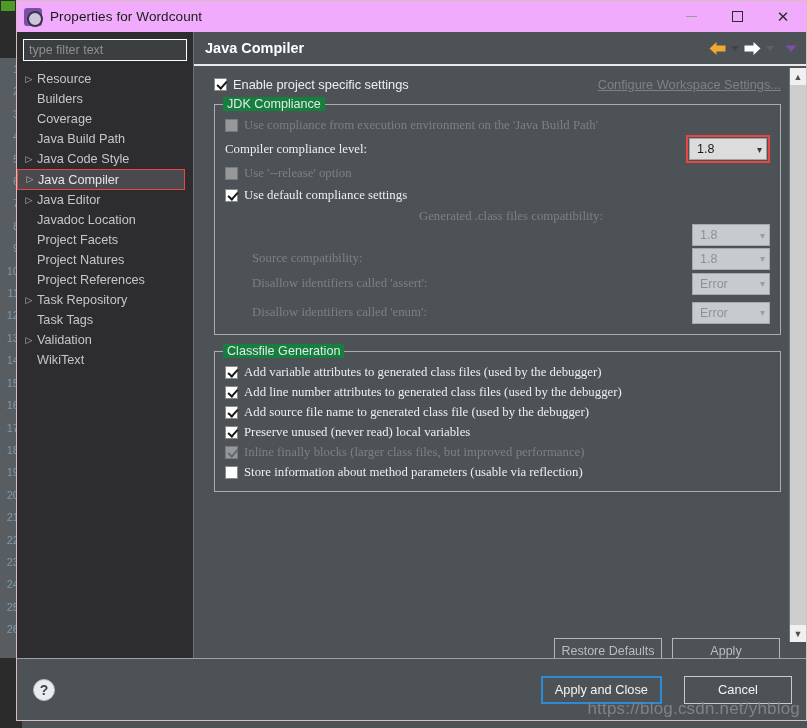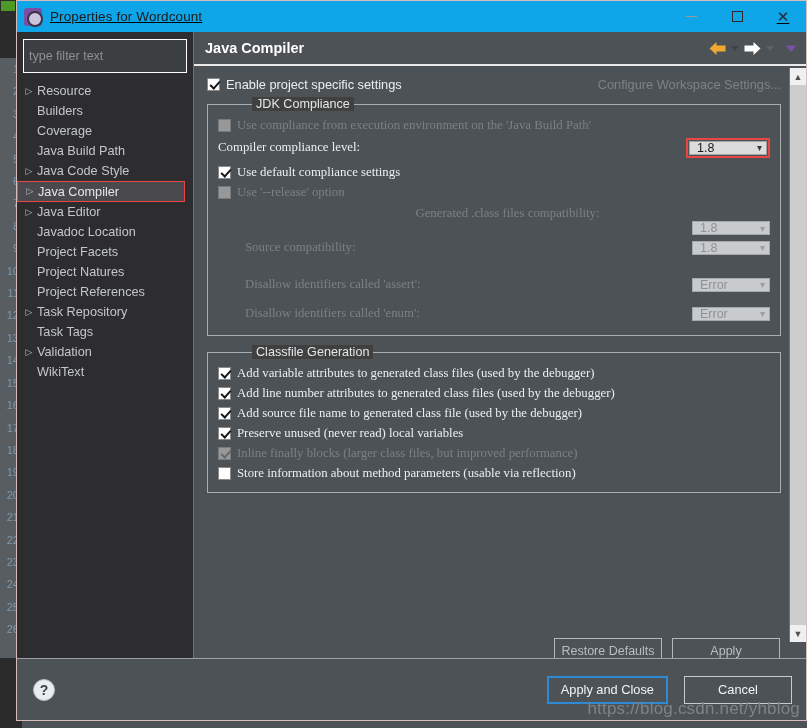--- a/index.html
+++ b/index.html
@@ -35,24 +35,23 @@
   
   #dialog {
     position: absolute; left: 16px; top: 0; width: 791px; height: 721px;
     background: #4d5256;
     border: 1px solid #d9bcbc;
     display: flex; flex-direction: column;
   }
 
   
   #titlebar {
-    height: 31px; background: #0ea5e9;
+    height: 31px; background: #f0abfc;
     display: flex; align-items: center;
     flex: 0 0 auto;
-    text-decoration: underline;
   }
   #title-icon {
     width: 18px; height: 18px; margin-left: 7px; margin-right: 8px;
     border-radius: 3px;
     background: #7b4fa6;
     position: relative;
   }
   #title-icon::before {
     content: ""; position: absolute; left: 3px; top: 3px;
     width: 12px; height: 12px; border-radius: 50%;
@@ -76,21 +75,21 @@
 
   
   #sidebar {
     width: 176px; background: #2d2d30; flex: 0 0 auto;
     display: flex; flex-direction: column;
     padding-top: 4px;
     position: relative;
   }
   #filter-wrap { padding: 3px 6px 6px 6px; }
   #filter-input {
-    width: 100%; height: 34px;
+    width: 100%; height: 22px;
     background: #3c3f41; border: 1.5px solid #ffffff;
     color: #8d9094; font-size: 12.5px;
     padding: 0 5px; outline: none;
     font-family: "Liberation Sans", sans-serif;
   }
   #filter-input::placeholder { color: #8d9094; opacity: 1; }
 
   #tree { padding-top: 2px; }
   .tree-item {
     height: 20px; display: flex; align-items: center;
@@ -127,67 +126,67 @@
     border-bottom: 2px solid #e9e9e9;
   }
   #page-heading {
     font-size: 14.5px; font-weight: bold; color: #ffffff;
   }
   #header-nav { margin-left: auto; display: flex; align-items: center; gap: 2px; }
   .nav-ico { display: flex; align-items: center; justify-content: center; }
 
   #content-scroll {
     flex: 1 1 auto; position: relative; overflow: hidden;
-    padding: 8px 11px 0 13px;
+    padding: 8px 11px 0 20px;
   }
 
   #enable-row { display: flex; align-items: center; height: 20px; }
   .chk {
     width: 13px; height: 13px; flex: 0 0 13px;
     background: #ffffff; border: 1px solid #8a8a8a;
     margin-right: 6px; position: relative;
   }
   .chk.checked::after {
     content: ""; position: absolute;
     left: 3.5px; top: 0.5px; width: 4px; height: 8px;
     border: solid #16181a; border-width: 0 2px 2px 0;
     transform: rotate(42deg);
   }
   .chk.dis { background: #d2d2d2; border-color: #9a9a9a; opacity: .55; }
   .chk.dis.checked::after { border-color: #7b7b7b; }
   .opt-label { font-size: 12.8px; color: #eceff1; white-space: nowrap; }
 
   #ws-link {
     margin-left: auto; font-size: 12.8px; color: #7d8286;
-    white-space: nowrap;
+    text-decoration: underline; white-space: nowrap;
     padding-right: 14px;
   }
 
   
   .group {
     margin-top: 10px; border: 1px solid #a9adb0;
     padding: 10px 10px 9px 10px; position: relative;
     margin-right: 14px;
   }
   .group-title {
     position: absolute; top: -8px; left: 8px;
-    background: #404040; padding: 0 4px;
-    font-size: 12.6px; color: #e3e6e8; margin-left: 36px;
+    background: #15803d; padding: 0 4px;
+    font-size: 12.6px; color: #e3e6e8;
   }
   .group-row {
     display: flex; align-items: center; min-height: 25px;
   }
   .group-row.chkrow { min-height: 20px; }
   .row-label { font-size: 12.8px; color: #eceff1; font-family: Liberation Serif, serif; }
   .row-label.dis { color: #7b8084; }
   .row-label.indent { margin-left: 27px; }
 
   
   .combo {
-    margin-left: auto; width: 78px; height: 14px;
+    margin-left: auto; width: 78px; height: 22px;
     background: #dcdcdc; border: 1px solid #9fa3a6;
     display: flex; align-items: center;
     padding: 0 4px 0 7px;
     font-size: 12.5px; color: #1b1b1b;
     position: relative;
   }
   .combo .caret {
     margin-left: auto; font-size: 10px; color: #3b3b3b;
   }
   .combo.dis { background: #c8cbcd; color: #8e9295; border-color: #a6a9ac; }
@@ -233,21 +232,21 @@
     display: flex; align-items: center;
     padding: 0 14px 0 16px;
     position: relative;
   }
   #help-icon {
     width: 22px; height: 22px; border-radius: 50%;
     background: #e9edf0; border: 1px solid #b9bdc0;
     display: flex; align-items: center; justify-content: center;
     font-size: 14px; font-weight: bold; color: #3c4247;
   }
-  #footer-buttons { margin-left: auto; display: flex; gap: 16px; }
+  #footer-buttons { margin-left: auto; display: flex; gap: 22px; }
   .footer-btn {
     height: 28px; min-width: 108px;
     display: flex; align-items: center; justify-content: center;
     font-size: 12.8px; color: #f2f4f5;
     background: #4d5256; border: 1px solid #c6cacd;
     padding: 0 12px;
     font-family: "Liberation Sans", sans-serif;
   }
   .footer-btn.primary { border: 2px solid #2f8ad6; }
 
@@ -431,47 +430,47 @@
           <div class="group-row">
             <div class="row-label">Compiler compliance level:</div>
             <div class="combo-hl">
               <div class="combo">
                 <span>1.8</span>
                 <span class="caret">▾</span>
               </div>
             </div>
           </div>
 
+          <div class="group-row chkrow">
+            <div class="chk dis"></div>
+            <div class="row-label dis">Use '--release' option</div>
+          </div>
+
           <div class="group-row chkrow" style="margin-top:2px;">
             <div class="chk checked"></div>
             <div class="row-label">Use default compliance settings</div>
-          </div>
-
-          <div class="group-row chkrow">
-            <div class="chk dis"></div>
-            <div class="row-label dis">Use '--release' option</div>
           </div>
 
           <div class="group-row" style="margin-top:4px;flex-direction:column;">
             <div class="row-label dis indent">Generated .class files compatibility:</div>
             <div class="combo dis">
               <span>1.8</span>
               <span class="caret">▾</span>
             </div>
           </div>
 
           <div class="group-row" style="">
             <div class="row-label dis indent">Source compatibility:</div>
             <div class="combo dis">
               <span>1.8</span>
               <span class="caret">▾</span>
             </div>
           </div>
 
-          <div class="group-row" style="margin-top:12px;">
+          <div class="group-row" style="margin-top:0;">
             <div class="row-label dis indent">Disallow identifiers called 'assert':</div>
             <div class="combo dis">
               <span>Error</span>
               <span class="caret">▾</span>
             </div>
           </div>
 
           <div class="group-row" style="margin-top:4px;">
             <div class="row-label dis indent">Disallow identifiers called 'enum':</div>
             <div class="combo dis">

